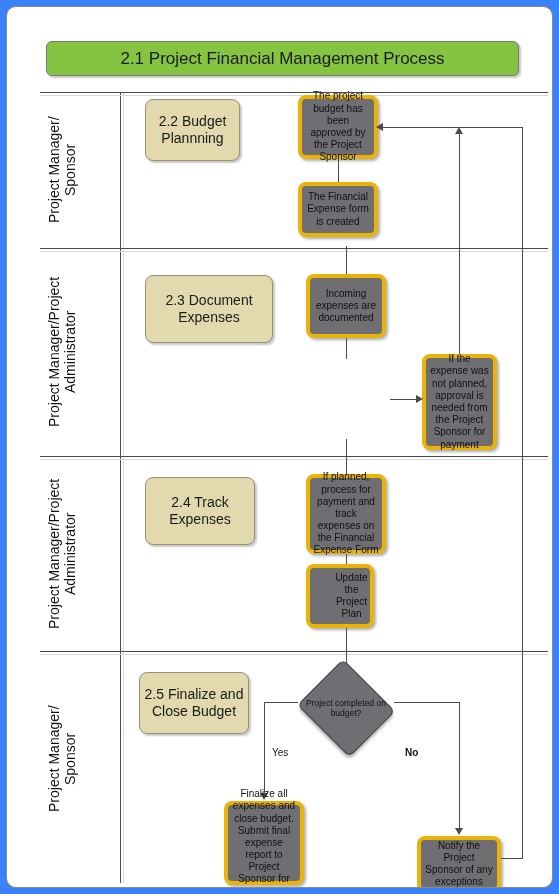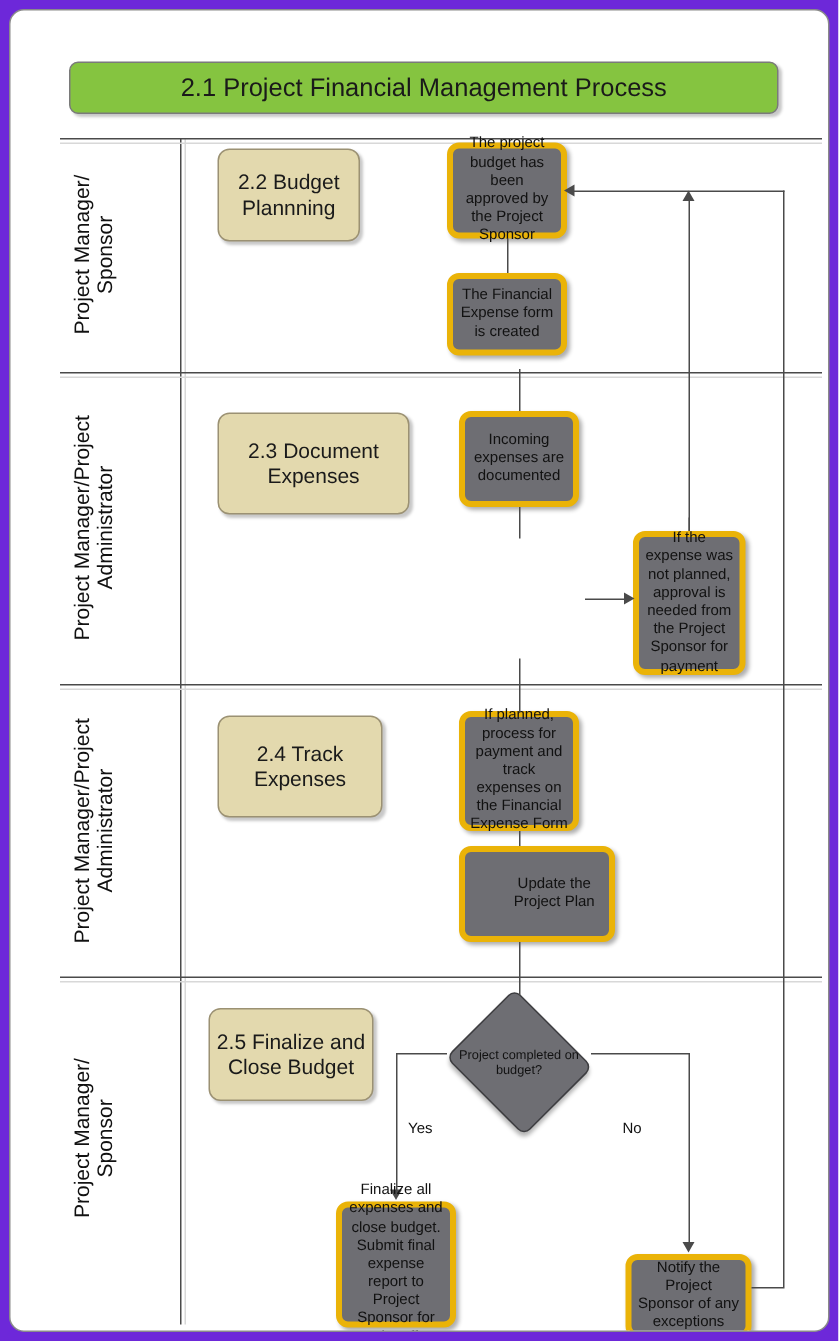--- a/index.html
+++ b/index.html
@@ -8,21 +8,21 @@
     background: #ffffff;
   }
   body {
     width: 559px; height: 894px;
     font-family: "Liberation Sans", sans-serif;
     overflow: hidden;
   }
   #page {
     position: relative;
     width: 559px; height: 894px;
-    background: #6d28d9;
+    background: #3b82f6;
     padding: 5px;
   }
   #frame {
     position: absolute;
     left: 6px; top: 6px;
     width: 547px; height: 882px;
     background: #ffffff;
     border: 1px solid #8a8a8a;
     border-radius: 10px;
     overflow: hidden;
@@ -242,21 +242,21 @@
 
       <div class="conn-v" style="left:452px; top:338px; height:9px;"></div>
 
       <div class="stage-box" style="left:138px; top:470px; width:110px; height:68px;">2.4 Track
 Expenses</div>
 
       <div class="proc-box" style="left:299px; top:467px; width:80px; height:80px;">If planned, process for payment and track expenses on the Financial Expense Form</div>
 
       <div class="conn-v" style="left:339px; top:432px; height:36px;"></div>
 
-      <div class="proc-box" style="left:299px; top:557px; width:104px; height:64px;padding-left:26px;">Update the Project Plan</div>
+      <div class="proc-box" style="left:299px; top:557px; width:68px; height:64px;padding-left:26px;">Update the Project Plan</div>
 
       <div class="conn-v" style="left:339px; top:547px; height:10px;"></div>
 
       <div class="stage-box" style="left:132px; top:665px; width:110px; height:62px;">2.5 Finalize and
 Close Budget</div>
 
       <div class="diamond-wrap" style="left:287px; top:655px; width:104px; height:92px;">
         <div class="diamond-shape"></div>
         <div class="diamond-text">Project completed on budget?</div>
       </div>
@@ -266,21 +266,21 @@
       <div class="conn-h" style="left:257px; top:695px; width:34px;"></div>
       <div class="conn-v" style="left:257px; top:695px; height:93px;"></div>
       <div class="arrow arrow-down" style="left:253px; top:786px;"></div>
       <div class="edge-label" style="left:265px; top:740px;">Yes</div>
 
       <div class="proc-box" style="left:217px; top:794px; width:80px; height:84px;">Finalize all expenses and close budget. Submit final expense report to Project Sponsor for signoff</div>
 
       <div class="conn-h" style="left:387px; top:695px; width:66px;"></div>
       <div class="conn-v" style="left:452px; top:695px; height:128px;"></div>
       <div class="arrow arrow-down" style="left:448px; top:821px;"></div>
-      <div class="edge-label" style="left:408px; top:740px;">No</div>
+      <div class="edge-label" style="left:398px; top:740px;font-weight:bold;">No</div>
 
       <div class="proc-box" style="left:410px; top:829px; width:84px; height:56px;">Notify the Project Sponsor of any exceptions</div>
 
       <div class="conn-h" style="left:494px; top:851px; width:22px;"></div>
 
     </div>
   </div>
 </div>
 
 </body></html>

